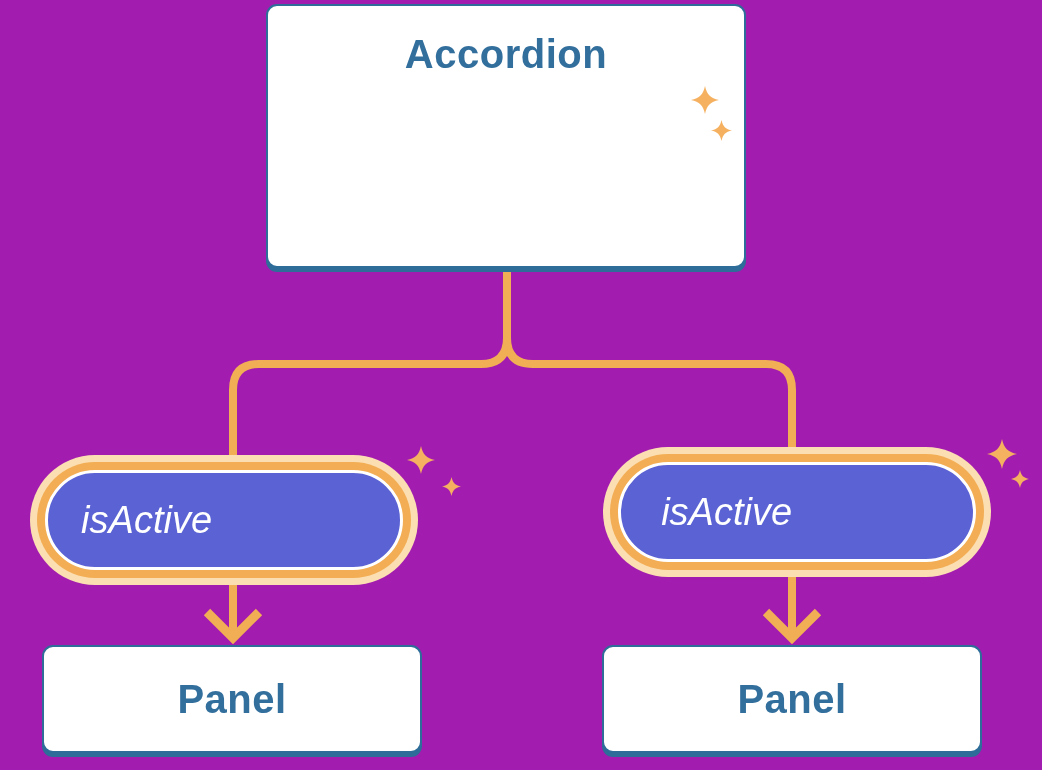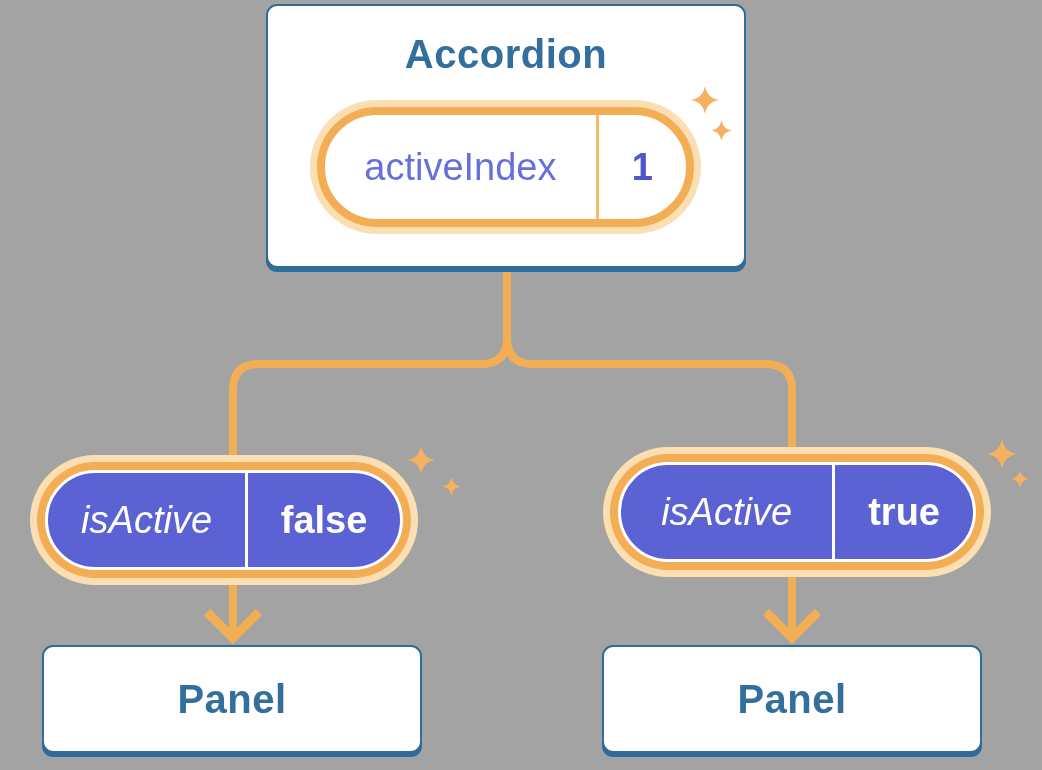--- a/index.html
+++ b/index.html
@@ -1,18 +1,18 @@
 <!DOCTYPE html>
 <html><head>
 <meta charset="utf-8">
 <style>
   html,body{margin:0;padding:0;background:#4C6972;}
   .stage{
     position:relative;width:1042px;height:770px;overflow:hidden;
-    background:#a3a3a3;
+    background:#a21caf;
     font-family:"Liberation Sans", sans-serif;
   }
   
   .box{
     position:absolute;background:#FFFFFF;
     border:2.5px solid #2E6D99;border-radius:11px;
     box-shadow:0 4px 0 #2E6D99;
     box-sizing:border-box;
   }
   .accordion-box{left:266px;top:4px;width:480px;height:264px;}
@@ -85,47 +85,41 @@
     <path class="branch" d="M507 270 L507 338 Q507 364 481 364 L259 364 Q233 364 233 390 L233 468"></path>
     <path class="branch" d="M507 270 L507 338 Q507 364 533 364 L766 364 Q792 364 792 390 L792 460"></path>
     <path class="shaft" d="M233 576 L233 634"></path>
     <path class="head" d="M207 612 L233 638 L259 612"></path>
     <path class="shaft" d="M792 570 L792 634"></path>
     <path class="head" d="M766 612 L792 638 L818 612"></path>
   </svg>
 
   <div class="box accordion-box">
     <div class="box-title">Accordion</div>
-    <div class="state-pill">
-      <span class="seg-label">activeIndex</span>
-      <span class="seg-value">1</span>
-    </div>
   </div>
 
   <svg class="sparkle" style="left:691px;top:86px" width="28" height="28" viewBox="0 0 24 24">
     <path d="M12 0C13.6 7.4 16.6 10.4 24 12C16.6 13.6 13.6 16.6 12 24C10.4 16.6 7.4 13.6 0 12C7.4 10.4 10.4 7.4 12 0Z"></path>
   </svg>
   <svg class="sparkle" style="left:711px;top:120px" width="21" height="21" viewBox="0 0 24 24">
     <path d="M12 0C13.6 7.4 16.6 10.4 24 12C16.6 13.6 13.6 16.6 12 24C10.4 16.6 7.4 13.6 0 12C7.4 10.4 10.4 7.4 12 0Z"></path>
   </svg>
 
   <div class="prop-pill pos-left">
     <span class="seg-label">isActive</span>
-    <span class="seg-value">false</span>
   </div>
   <svg class="sparkle" style="left:407px;top:446px" width="28" height="28" viewBox="0 0 24 24">
     <path d="M12 0C13.6 7.4 16.6 10.4 24 12C16.6 13.6 13.6 16.6 12 24C10.4 16.6 7.4 13.6 0 12C7.4 10.4 10.4 7.4 12 0Z"></path>
   </svg>
   <svg class="sparkle" style="left:442px;top:477px" width="19" height="19" viewBox="0 0 24 24">
     <path d="M12 0C13.6 7.4 16.6 10.4 24 12C16.6 13.6 13.6 16.6 12 24C10.4 16.6 7.4 13.6 0 12C7.4 10.4 10.4 7.4 12 0Z"></path>
   </svg>
 
   <div class="prop-pill pos-right">
     <span class="seg-label">isActive</span>
-    <span class="seg-value">true</span>
   </div>
   <svg class="sparkle" style="left:987px;top:439px" width="30" height="30" viewBox="0 0 24 24">
     <path d="M12 0C13.6 7.4 16.6 10.4 24 12C16.6 13.6 13.6 16.6 12 24C10.4 16.6 7.4 13.6 0 12C7.4 10.4 10.4 7.4 12 0Z"></path>
   </svg>
   <svg class="sparkle" style="left:1011px;top:470px" width="18" height="18" viewBox="0 0 24 24">
     <path d="M12 0C13.6 7.4 16.6 10.4 24 12C16.6 13.6 13.6 16.6 12 24C10.4 16.6 7.4 13.6 0 12C7.4 10.4 10.4 7.4 12 0Z"></path>
   </svg>
 
   <div class="box panel pos-left">
     <span>Panel</span>

